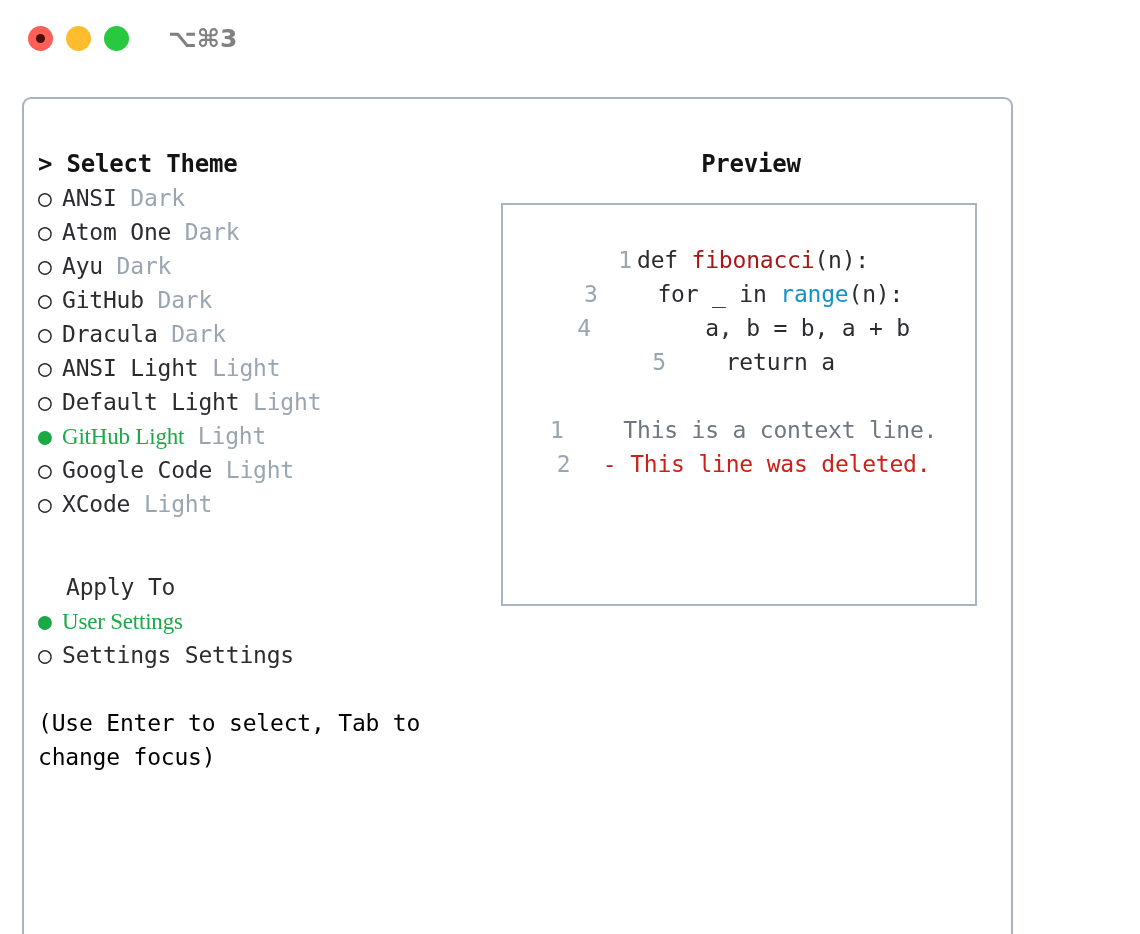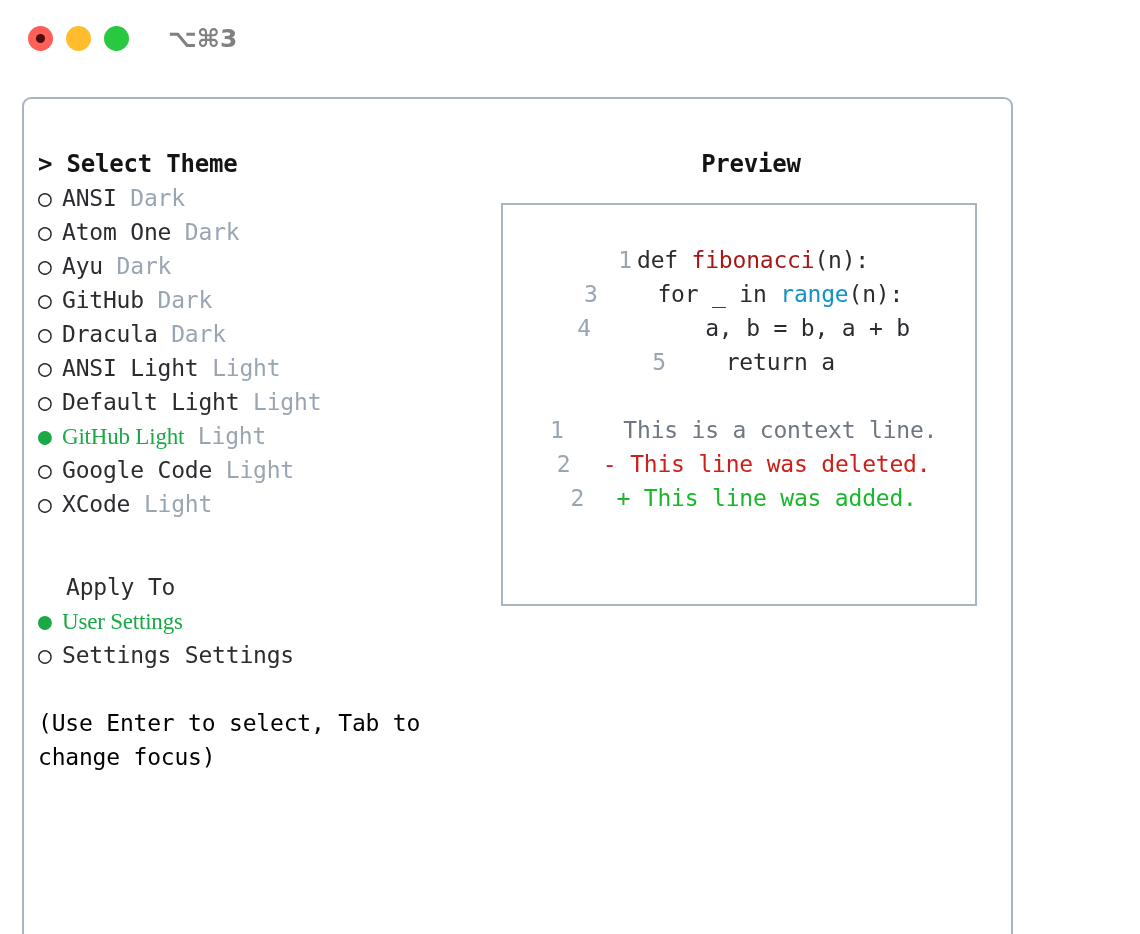--- a/index.html
+++ b/index.html
@@ -232,19 +232,18 @@
         <div id="code-block">
             <div class="code-line"><span class="lineno">1</span><span class="tok-plain">def </span><span class="tok-fn">fibonacci</span><span class="tok-plain">(n):</span></div>
             <div class="code-line"><span class="lineno">3</span><span class="tok-plain">    for _ in </span><span class="tok-call">range</span><span class="tok-plain">(n):</span></div>
             <div class="code-line"><span class="lineno">4</span><span class="tok-plain">        a, b = b, a + b</span></div>
             <div class="code-line"><span class="lineno">5</span><span class="tok-plain">    return a</span></div>
           </div>
         <div class="blank-line"></div>
         <div id="diff-block">
             <div class="code-line"><span class="lineno">1</span><span class="diff-ctx">    </span><span class="diff-ctx">This is a context line.</span></div>
             <div class="code-line"><span class="lineno">2</span><span class="diff-del">  - </span><span class="diff-del">This line was deleted.</span></div>
-            <div class="code-line"><span class="lineno">2</span><span class="diff-add">  + </span><span class="diff-add">This line was added.</span></div>
           </div>
       </div>
     </div>
 
   </div>
 </div>
 
 </body></html>

